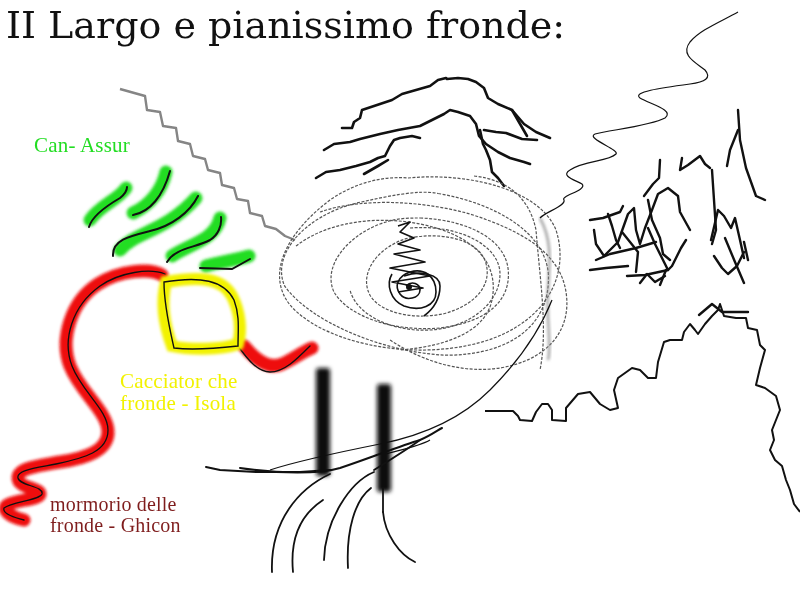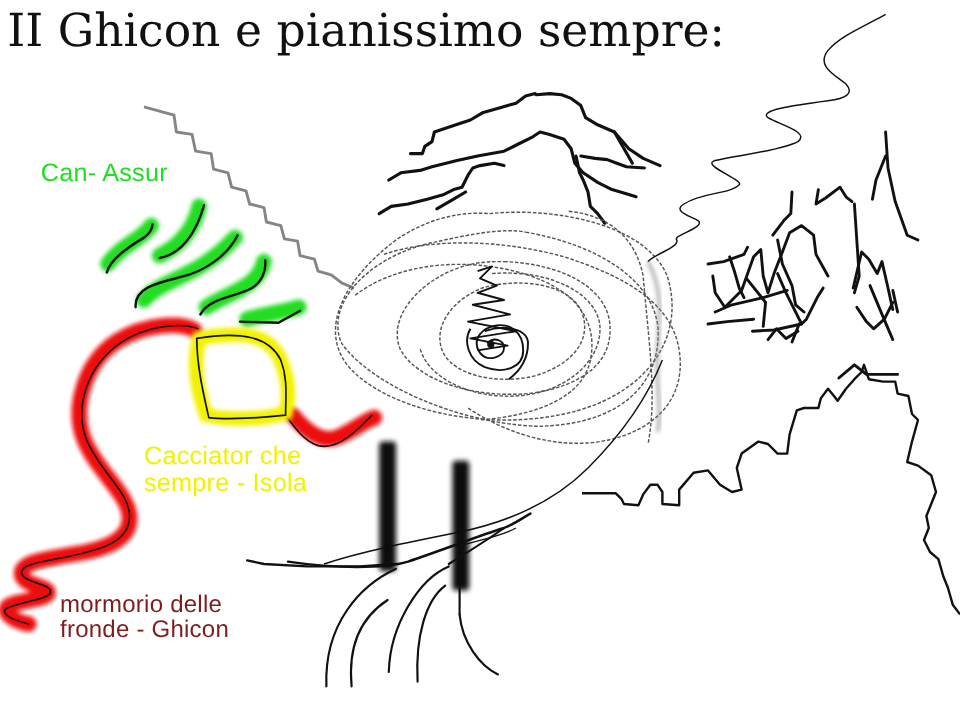--- a/index.html
+++ b/index.html
@@ -1,18 +1,18 @@
 <!DOCTYPE html>
 <html><head>
   <meta charset="utf-8">
   <style>
     html, body { margin: 0; padding: 0; background: #ffffff; }
     body { width: 800px; height: 600px; overflow: hidden; position: relative; font-family: "DejaVu Serif", serif; }
     #canvas { position: absolute; left: 0; top: 0; width: 800px; height: 600px; }
-    .label { position: absolute; font-family: Liberation Sans, sans-serif; font-weight: 300; white-space: pre-line; line-height: 1.05; letter-spacing: 0.2px; }
+    .label { position: absolute; font-family: Liberation Serif, serif; font-weight: 300; white-space: pre-line; line-height: 1.05; letter-spacing: 0.2px; }
     #title { left: 6px; top: 6px; font-size: 38px; color: #111111; font-family: "DejaVu Serif", serif; font-weight: normal; letter-spacing: 0; }
     #lbl-can { left: 34px; top: 134px; font-size: 21px; }
     #lbl-cacc { left: 120px; top: 370px; font-size: 21px; text-align: left; }
     #lbl-morm { left: 50px; top: 494px; font-size: 20px; }
   </style>
 </head>
 <body>
 
 <svg id="canvas" viewBox="0 0 800 600" xmlns="http://www.w3.org/2000/svg">
   <defs>
@@ -144,18 +144,18 @@
       <path d="M238,346 C248,360 258,372 270,372 C284,372 296,360 310,346"></path>
     </g>
   </g>
 
   <g>
     <path d="M166,282 C200,276 222,278 232,296 C240,312 242,330 238,344 C220,350 190,350 172,346 C166,330 160,306 166,282 Z" fill="none" stroke="#f2f200" stroke-width="12" filter="url(#soft)"></path>
     <path d="M164,282 C200,276 224,280 234,300 C240,316 238,330 238,346 C220,348 190,350 174,348 C170,330 164,306 164,282 Z" fill="none" stroke="#111111" stroke-width="1.4"></path>
   </g>
 </svg>
 
-<div id="title" class="label">II Ghicon e pianissimo sempre:</div>
+<div id="title" class="label">II Largo e pianissimo fronde:</div>
 <div id="lbl-can" class="label" style="color:#22dd22">Can- Assur</div>
 <div id="lbl-cacc" class="label" style="color:#f2f200">Cacciator che
-sempre - Isola</div>
+fronde - Isola</div>
 <div id="lbl-morm" class="label" style="color:#7f1d1d">mormorio delle
 fronde - Ghicon</div>
 
 </body></html>

